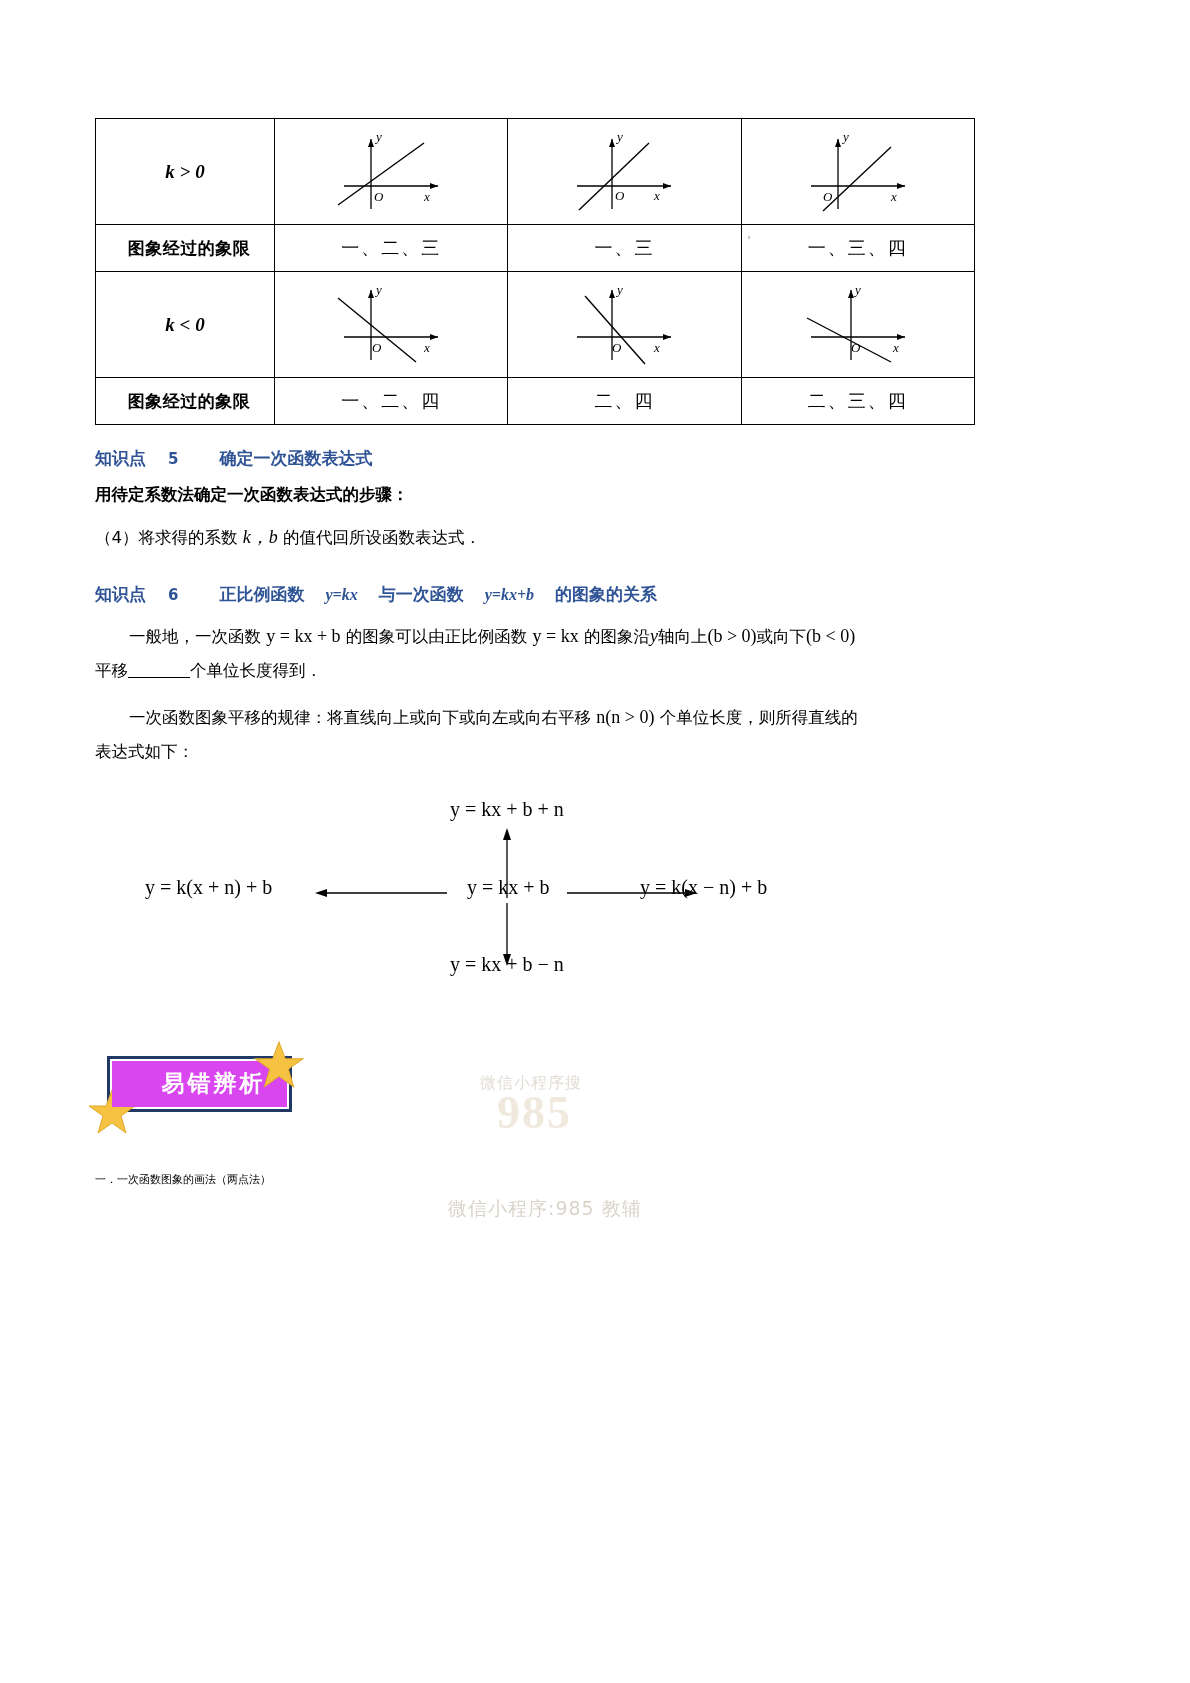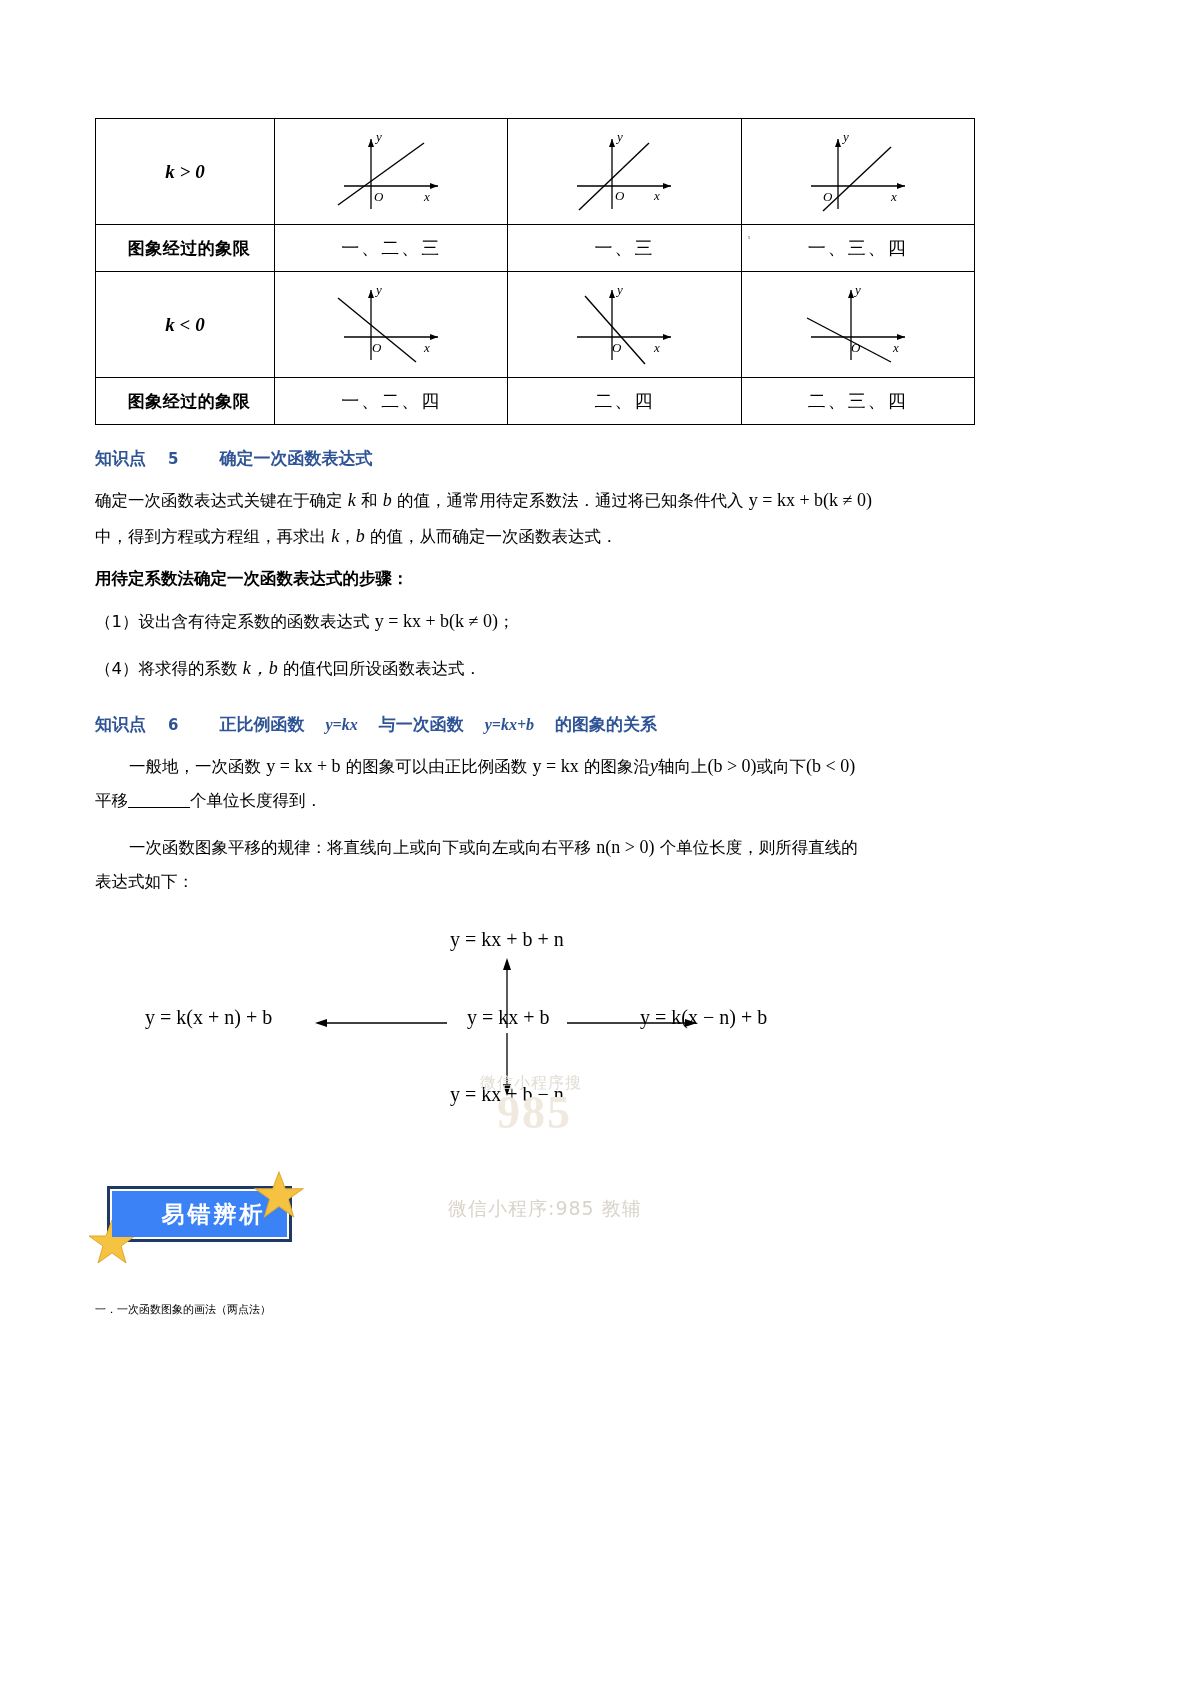--- a/index.html
+++ b/index.html
@@ -146,21 +146,21 @@
     left: 12px; top: 8px;
     width: 185px; height: 56px;
     background: #ffffff;
     border: 3px solid #1f3864;
     box-sizing: border-box;
   }
   .badge-inner {
     position: absolute;
     left: 17px; top: 13px;
     width: 175px; height: 46px;
-    background: #3b82f6;
+    background: #d946ef;
     box-sizing: border-box;
     display: flex;
     align-items: center;
     justify-content: center;
     color: #fff;
     font-family: "DejaVu Sans", sans-serif;
     font-weight: bold;
     font-size: 23px;
     letter-spacing: 3px;
     padding-left: 28px;
@@ -333,30 +333,23 @@
     </tr>
   </tbody>
     </table>
 
   <div class="kp-heading">
     <span class="kp-tag">知识点</span>
     <span class="kp-num">5</span>
     <span class="kp-title">确定一次函数表达式</span>
   </div>
 
-  <div class="para">
-    <span>确定一次函数表达式关键在于确定 </span><span class="mi">k</span><span> 和 </span><span class="mi">b</span><span> 的值，通常用待定系数法．通过将已知条件代入 </span><span class="mn">y = kx + b(k ≠ 0)</span><br>
-    <span>中，得到方程或方程组，再求出 </span><span class="mi">k</span><span>，</span><span class="mi">b</span><span> 的值，从而确定一次函数表达式．</span>
-  </div>
 
   <div class="bold-line">用待定系数法确定一次函数表达式的步骤：</div>
 
-  <div class="step">
-    <span>（1）</span><span>设出含有待定系数的函数表达式 </span><span class="mn">y = kx + b(k ≠ 0)</span><span>；</span>
-  </div>
   <div class="step">
     <span>（4）</span><span>将求得的系数 </span><span class="mi">k，b</span><span> 的值代回所设函数表达式．</span>
   </div>
 
   <div class="kp-heading" style="margin-top:30px">
     <span class="kp-tag">知识点</span>
     <span class="kp-num">6</span>
     <span class="kp-title">正比例函数</span>
       <span class="kp-italic">y=kx</span>
       <span>与一次函数</span>

